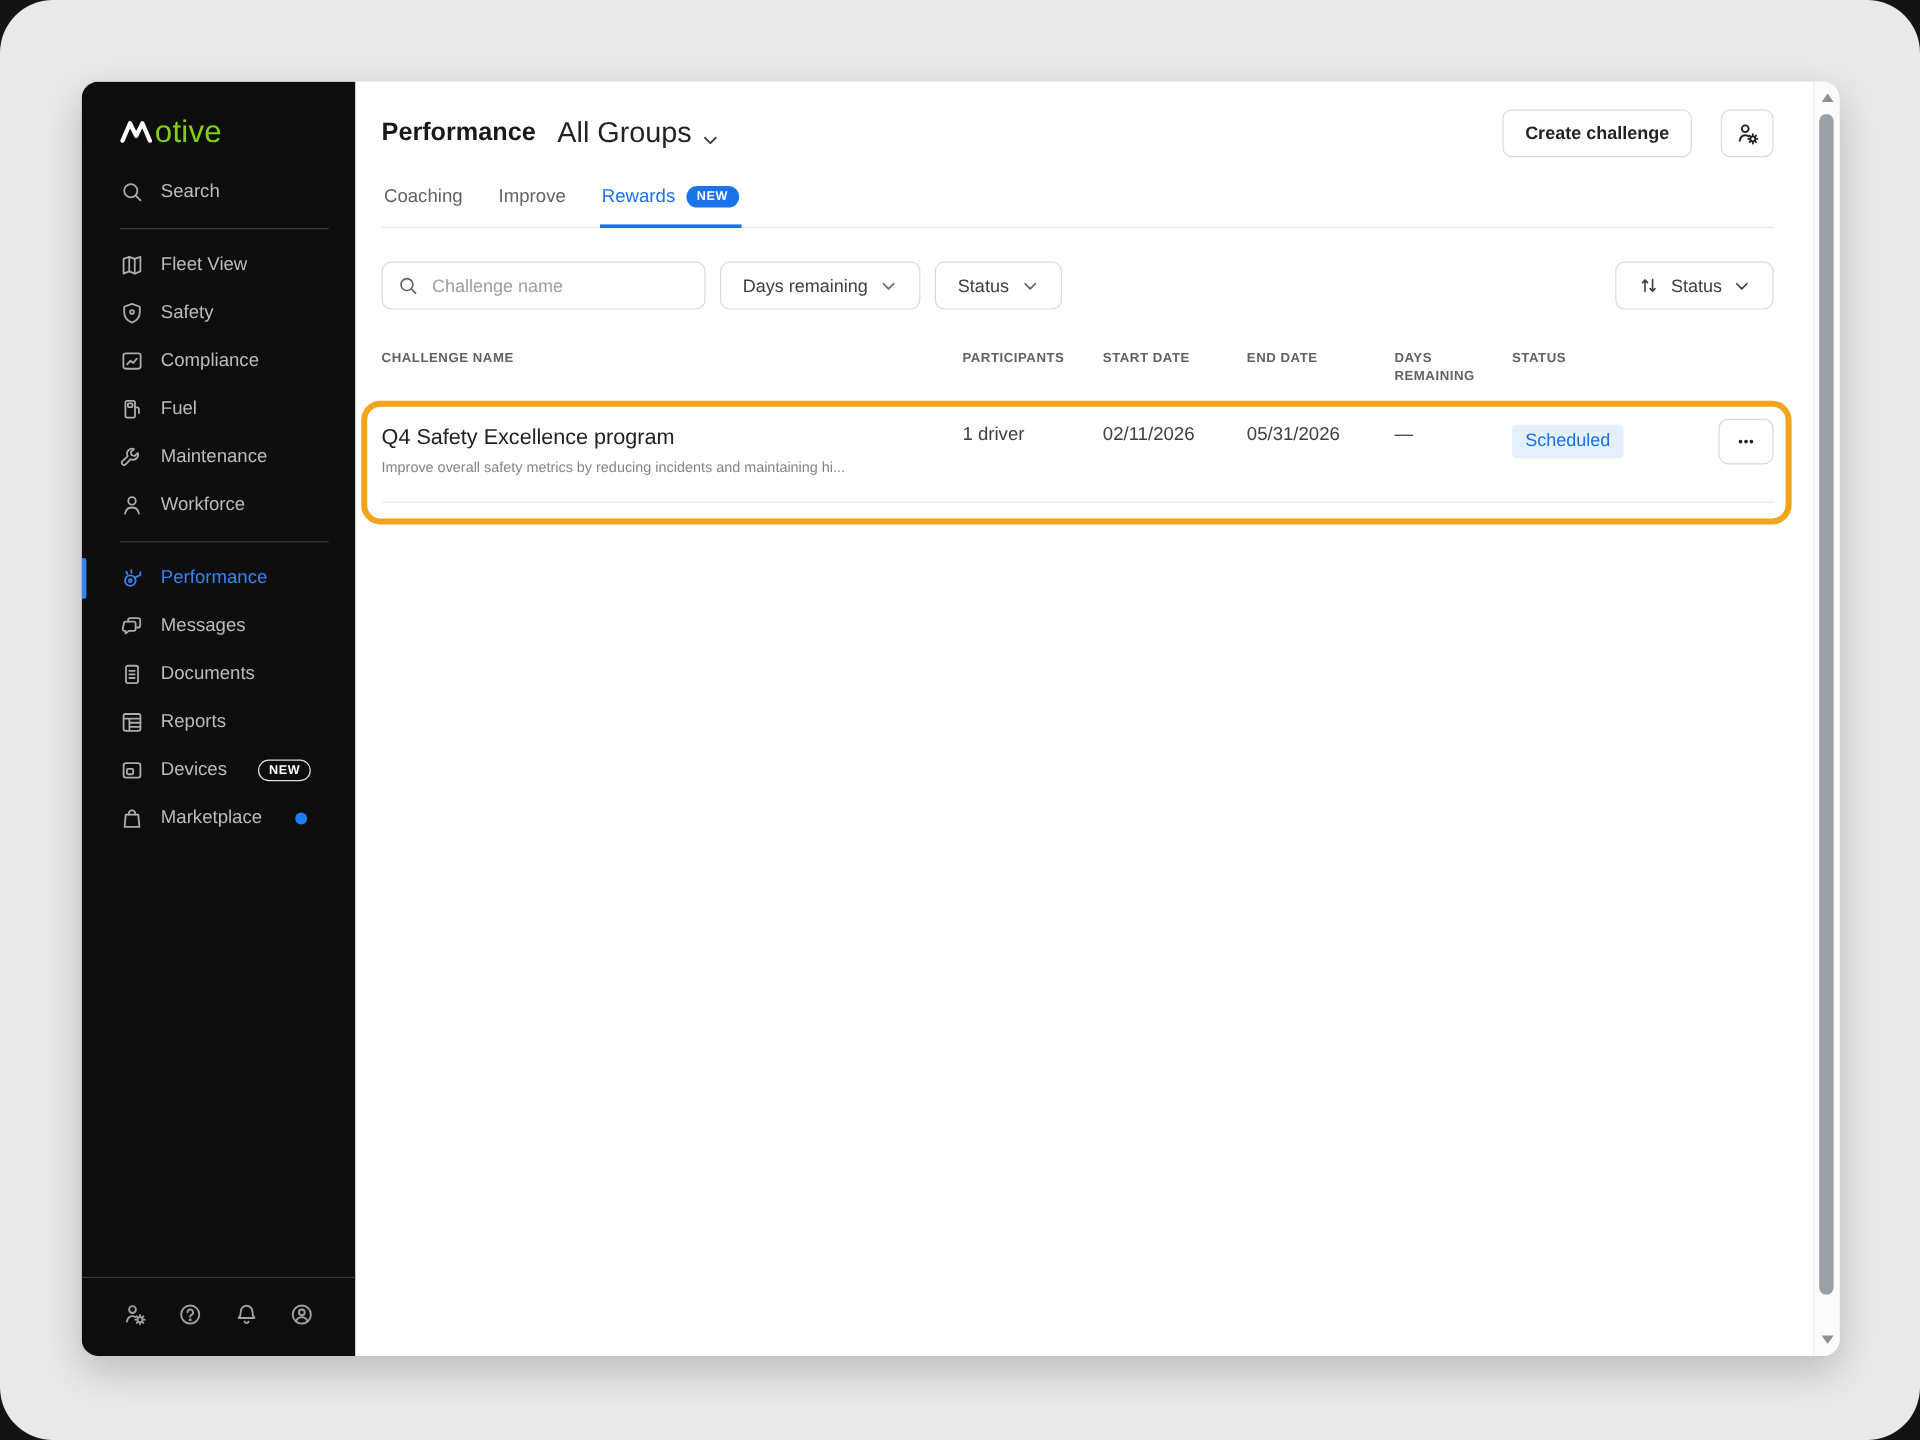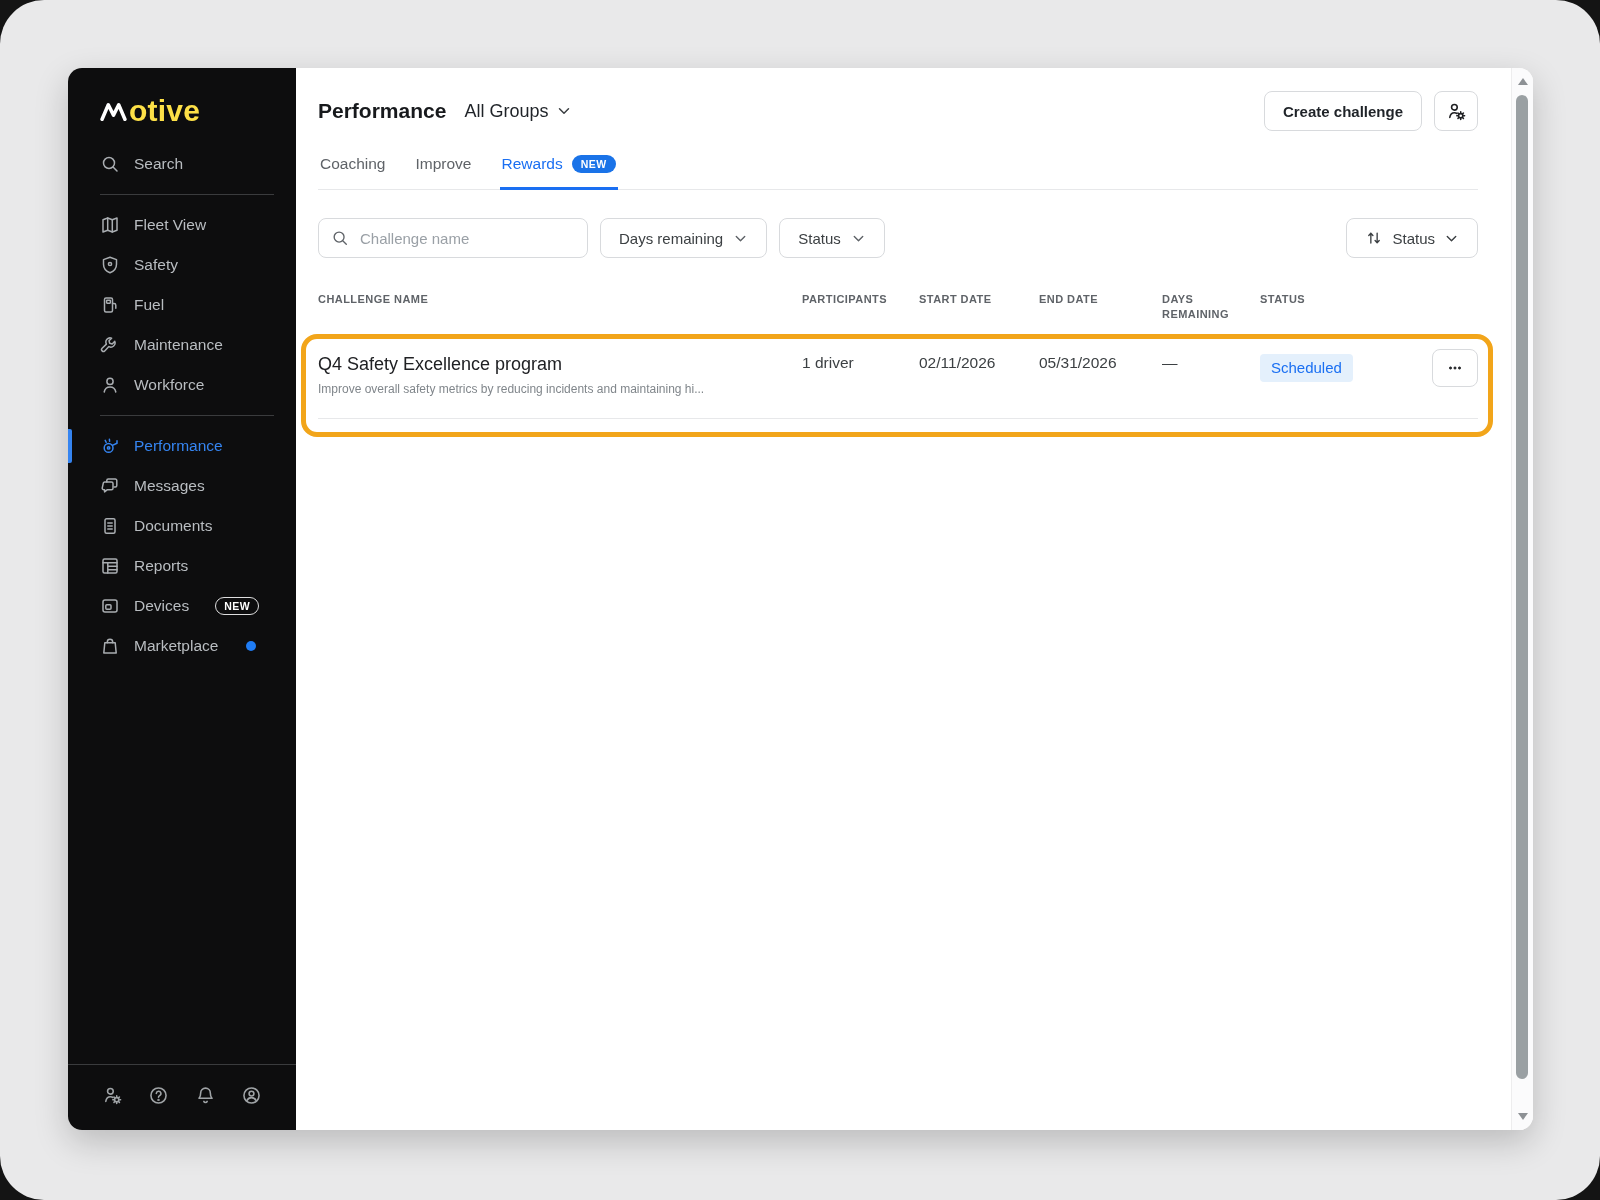--- a/index.html
+++ b/index.html
@@ -18,21 +18,21 @@
     display:flex;box-shadow:0 12px 34px rgba(0,0,0,.20);
   }
 
   
   .sidebar{
     width:228px;min-width:228px;background:#0d0d0e;color:#b9bdc1;
     display:flex;flex-direction:column;
   }
   .logo{display:flex;align-items:center;padding:28px 0 18px 32px;}
   .logo svg{margin-right:2px;}
-  .logo span{color:#fde047;font-size:30px;font-weight:700;letter-spacing:.2px;line-height:1;}
+  .logo span{color:#84cc16;font-size:26px;font-weight:400;letter-spacing:.2px;line-height:1;}
   .side-item{
     position:relative;display:flex;align-items:center;gap:14px;
     height:40px;padding-left:32px;font-size:15.5px;color:#b9bdc1;cursor:pointer;
   }
   .side-item svg{flex:0 0 auto;stroke:#a9adb1;}
   .side-item.active{color:#3584f0;}
   .side-item.active svg{stroke:#3584f0;}
   .side-item.active::before{
     content:"";position:absolute;left:0;top:3px;bottom:3px;width:4px;
     background:#3584f0;border-radius:0 2px 2px 0;
@@ -50,36 +50,36 @@
     font-size:10.5px;font-weight:700;letter-spacing:.5px;padding:2.5px 8px;line-height:1;
   }
   .dot-badge{width:10px;height:10px;border-radius:50%;background:#1f7cf4;margin-left:14px;}
 
   
   .main{flex:1;display:flex;min-width:0;}
   .content{flex:1;min-width:0;padding:0 33px 0 22px;position:relative;}
 
   .page-header{display:flex;align-items:center;margin-top:20px;height:46px;}
   .page-title{font-size:21px;font-weight:700;color:#17191c;}
-  .group-filter{display:flex;align-items:center;gap:8px;margin-left:18px;cursor:pointer;
-    font-size:18px;color:#1f2328;}
+  .group-filter{display:flex;align-items:flex-end;gap:8px;margin-left:18px;cursor:pointer;
+    font-size:24px;color:#1f2328;}
   .group-filter svg{stroke:#3c4043;}
 
   .annotation-ring{
     border:5px solid #f2a51a;border-radius:16px;background:#fff;padding:3px;margin-left:40px;
   }
   .toast{
     background:#1e7e3a;color:#fff;border-radius:9px;height:38px;
     display:flex;align-items:center;gap:12px;padding:0 15px;
     font-size:15.5px;font-weight:600;letter-spacing:.1px;
   }
   .toast svg{stroke:#fff;}
   .toast .toast-close{cursor:pointer;display:flex;margin-left:6px;}
 
-  .header-actions{margin-left:auto;display:flex;align-items:center;gap:12px;}
+  .header-actions{margin-left:auto;display:flex;align-items:center;gap:24px;}
   .btn{
     background:#fff;border:1px solid #d8dadd;border-radius:8px;height:40px;
     font-size:15px;font-weight:600;color:#1f2328;padding:0 18px;cursor:pointer;
     font-family:"Liberation Sans", sans-serif;display:flex;align-items:center;
   }
   .icon-btn{width:44px;justify-content:center;padding:0;}
   .icon-btn svg{stroke:#202124;}
 
   .tabs{display:flex;gap:26px;margin-top:12px;border-bottom:1px solid #e7e8ea;}
   .tab{
@@ -173,20 +173,27 @@
             <path d="M7.7 3 V15.2 M12.3 4.8 V17"></path>
           </svg>
         <span>Fleet View</span>
       </div>
       <div class="side-item">
         <svg class="ic" width="20" height="20" viewBox="0 0 20 20">
             <path d="M10 2.2 L16.5 4.6 V9.2 C16.5 13.4 13.8 16.3 10 17.8 C6.2 16.3 3.5 13.4 3.5 9.2 V4.6 Z"></path>
             <circle cx="10" cy="9" r="1.6"></circle>
           </svg>
         <span>Safety</span>
+      </div>
+      <div class="side-item">
+        <svg class="ic" width="20" height="20" viewBox="0 0 20 20">
+            <rect x="2.8" y="3.5" width="14.4" height="12.8" rx="2"></rect>
+            <path d="M6 12.6 L8.8 9.6 L11 11.5 L14 7.9"></path>
+          </svg>
+        <span>Compliance</span>
       </div>
       <div class="side-item">
         <svg class="ic" width="20" height="20" viewBox="0 0 20 20">
             <rect x="4.5" y="3" width="8" height="14" rx="1.5"></rect>
             <rect x="6.6" y="5.2" width="3.8" height="3" rx="0.6"></rect>
             <path d="M12.5 8.5 h1.6 c1 0 1.7.7 1.7 1.7 V13.2"></path>
           </svg>
         <span>Fuel</span>
       </div>
       <div class="side-item">

